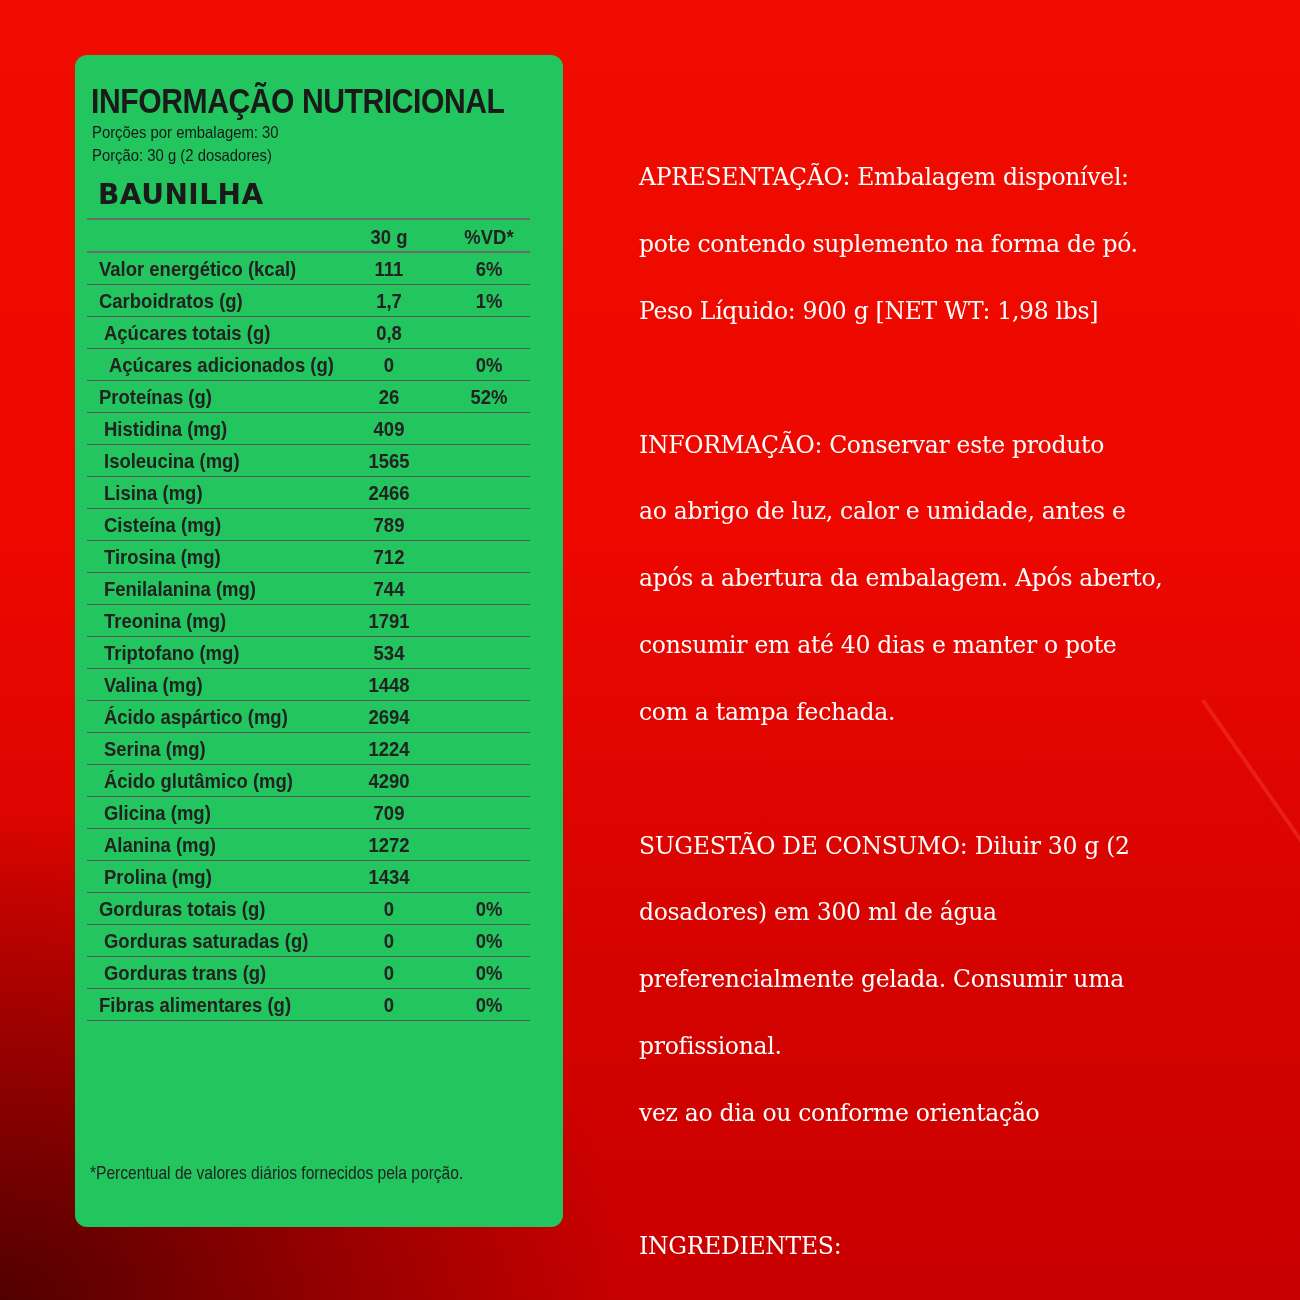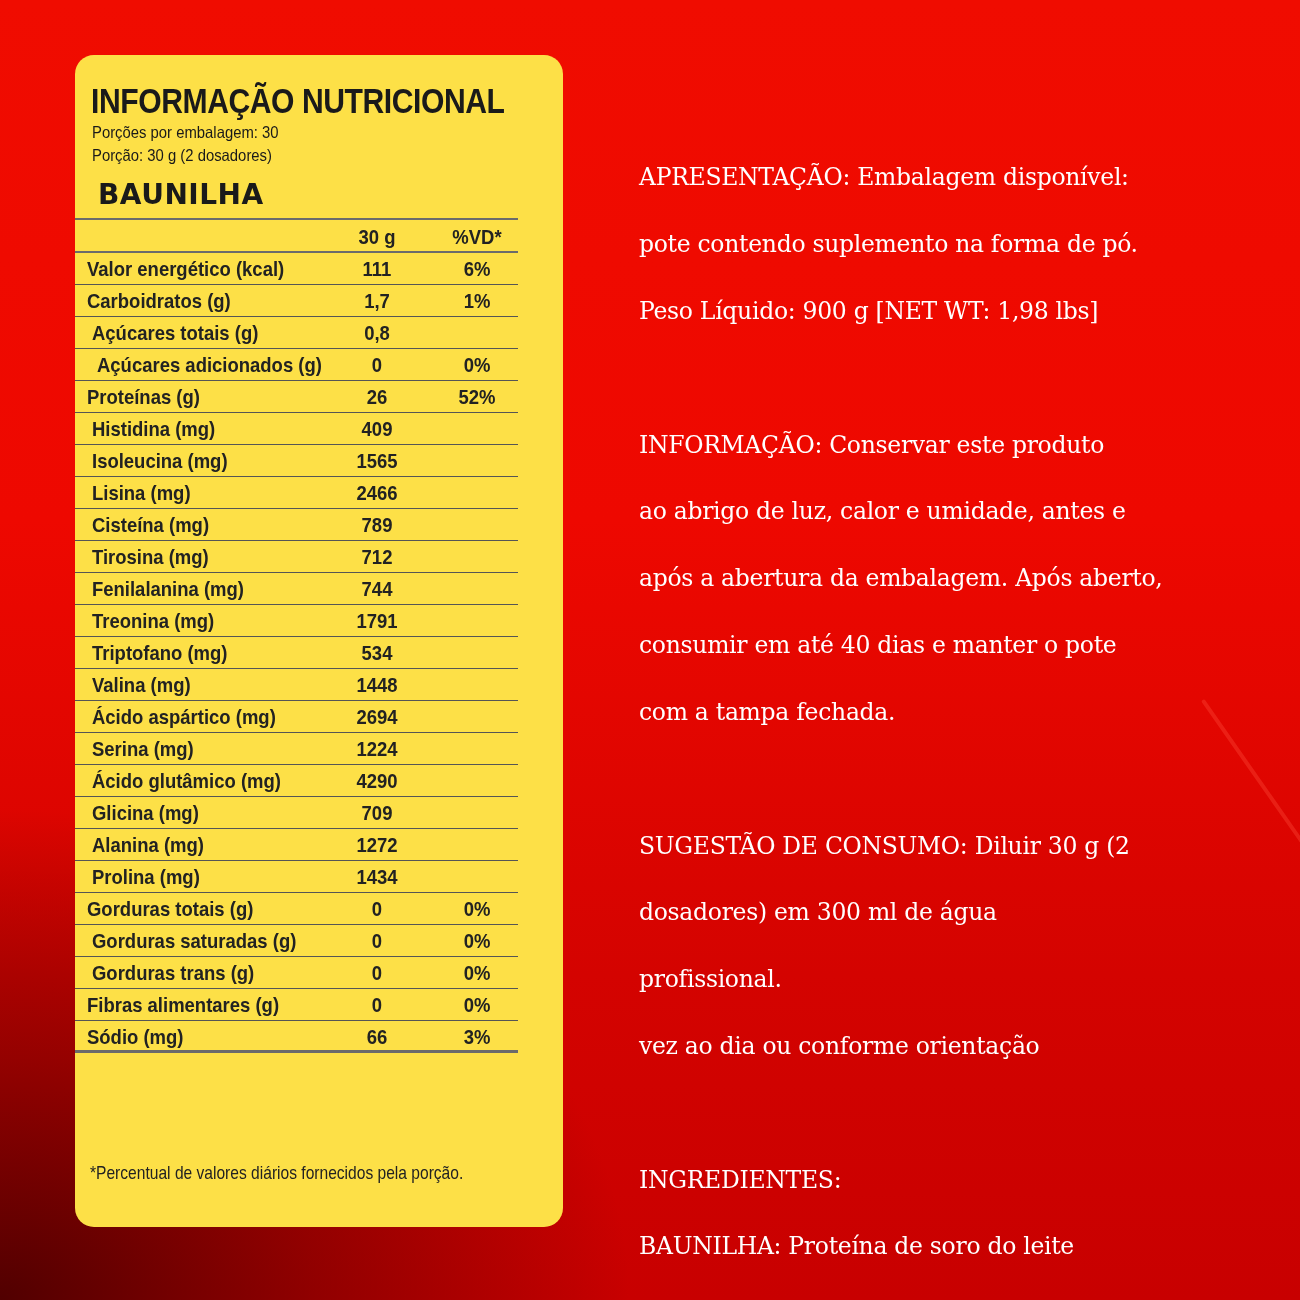--- a/index.html
+++ b/index.html
@@ -10,41 +10,41 @@
     background:
       radial-gradient(ellipse 900px 700px at 0% 100%, rgba(60,0,0,0.85) 0%, rgba(90,0,0,0.5) 35%, rgba(0,0,0,0) 70%),
       linear-gradient(180deg, #f00c00 0%, #ee0800 40%, #d40300 75%, #c80000 100%);
   }
   .bg-streak {
     position: absolute; right: -60px; top: 780px; width: 200px; height: 4px;
     background: rgba(255,80,60,0.35); transform: rotate(55deg); border-radius: 2px;
   }
   .card {
     position: absolute; left: 75px; top: 55px; width: 488px; height: 1172px;
-    background: #fde047; border-radius: 19px; padding-left: 15px;
+    background: #22c55e; border-radius: 12px; padding-left: 15px;
   }
   .title {
     position: absolute; left: 16px; top: 26px;
     font-family: "Liberation Sans", sans-serif; font-weight: 700;
     font-size: 35px; color: #1a1a1a; letter-spacing: -0.5px;
     transform: scaleX(0.86); transform-origin: left center; white-space: nowrap;
   }
   .sub {
     position: absolute; left: 17px; font-size: 16.5px; color: #1a1a1a;
     transform: scaleX(0.9); transform-origin: left center; white-space: nowrap;
   }
   .sub1 { top: 68px; }
   .sub2 { top: 91px; }
   .flavor {
     position: absolute; left: 23px; top: 123px;
     font-family: "DejaVu Sans", sans-serif; font-weight: 700; font-size: 28px;
     color: #1a1a1a; letter-spacing: 0.5px;
   }
   .table {
-    position: absolute; left: 0; top: 163px; width: 443px;
+    position: absolute; left: 12px; top: 163px; width: 443px;
   }
   .hdr {
     height: 35px; border-top: 2px solid #6b6b6b; border-bottom: 2px solid #6b6b6b;
     position: relative;
   }
   .row {
     height: 32px; position: relative; border-bottom: 1.5px solid #555;
   }
   .row.last { border-bottom: 3px solid #6b6b6b; }
   .cell {
@@ -202,25 +202,20 @@
         <div class="row">
           <span class="cell lbl ind1">Gorduras trans (g)</span>
           <span class="cell val">0</span>
           <span class="cell pct">0%</span>
         </div>
         <div class="row">
           <span class="cell lbl ind0">Fibras alimentares (g)</span>
           <span class="cell val">0</span>
           <span class="cell pct">0%</span>
         </div>
-        <div class="row last">
-          <span class="cell lbl ind0">Sódio (mg)</span>
-          <span class="cell val">66</span>
-          <span class="cell pct">3%</span>
-        </div>
       </div>
   </div>
 
   <div class="foot">*Percentual de valores diários fornecidos pela porção.</div>
 </div>
 
 <div class="right">
   <p>
     <span class="line"><b>APRESENTAÇÃO</b><span>: Embalagem disponível:</span></span>
     <span class="line">pote contendo suplemento na forma de pó.</span>
@@ -229,20 +224,21 @@
   <p>
     <span class="line"><b>INFORMAÇÃO</b><span>: Conservar este produto</span></span>
     <span class="line">ao abrigo de luz, calor e umidade, antes e</span>
     <span class="line">após a abertura da embalagem. Após aberto,</span>
     <span class="line">consumir em até 40 dias e manter o pote</span>
     <span class="line">com a tampa fechada.</span>
   </p>
   <p>
     <span class="line"><b>SUGESTÃO DE CONSUMO</b><span>: Diluir 30 g (2</span></span>
     <span class="line">dosadores) em 300 ml de água</span>
+    <span class="line">preferencialmente gelada. Consumir uma</span>
     <span class="line">profissional.</span>
     <span class="line">vez ao dia ou conforme orientação</span>
   </p>
   <p>
     <span class="line"><b>INGREDIENTES</b><span>:</span></span>
     <span class="line"><b>BAUNILHA</b><span>: Proteína de soro do leite</span></span>
     
     
   </p>
 

